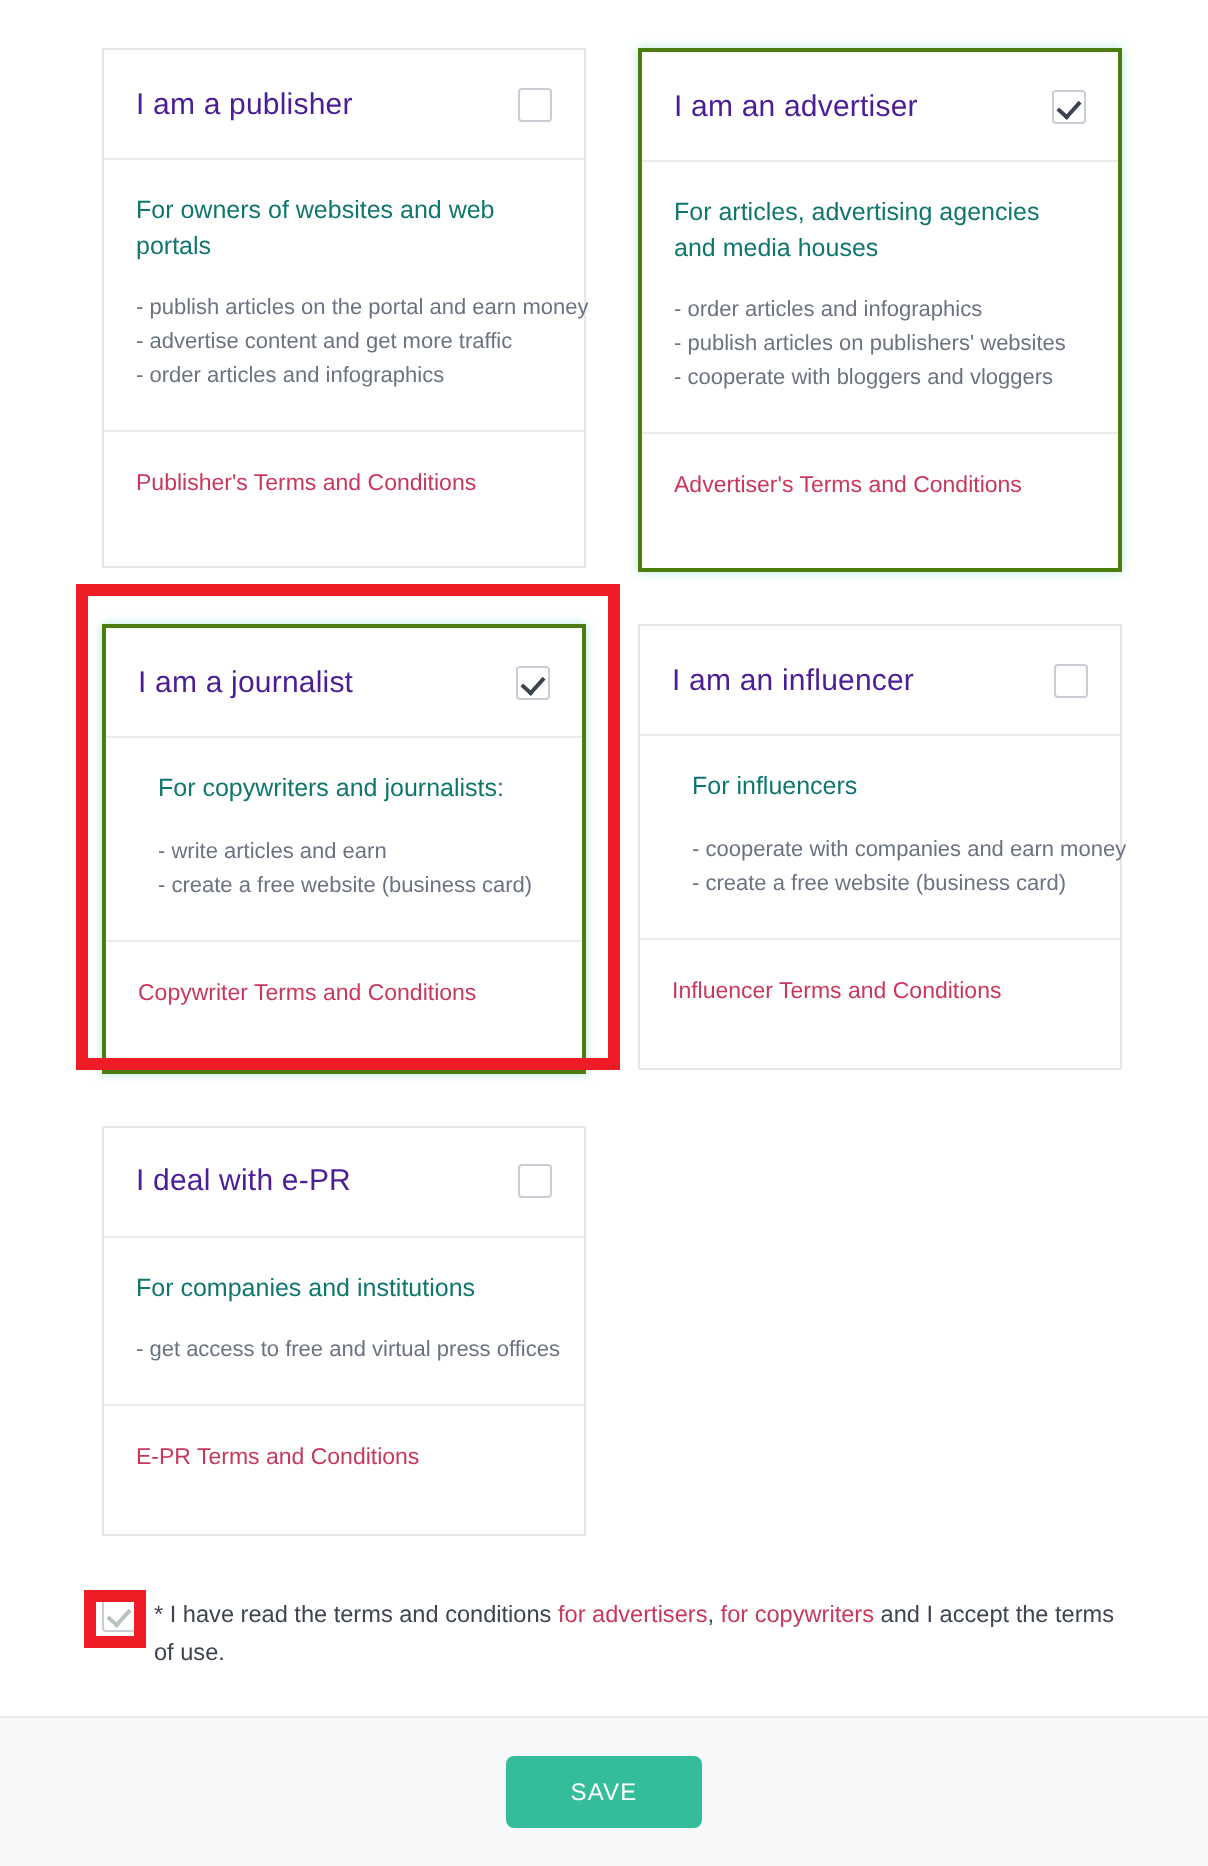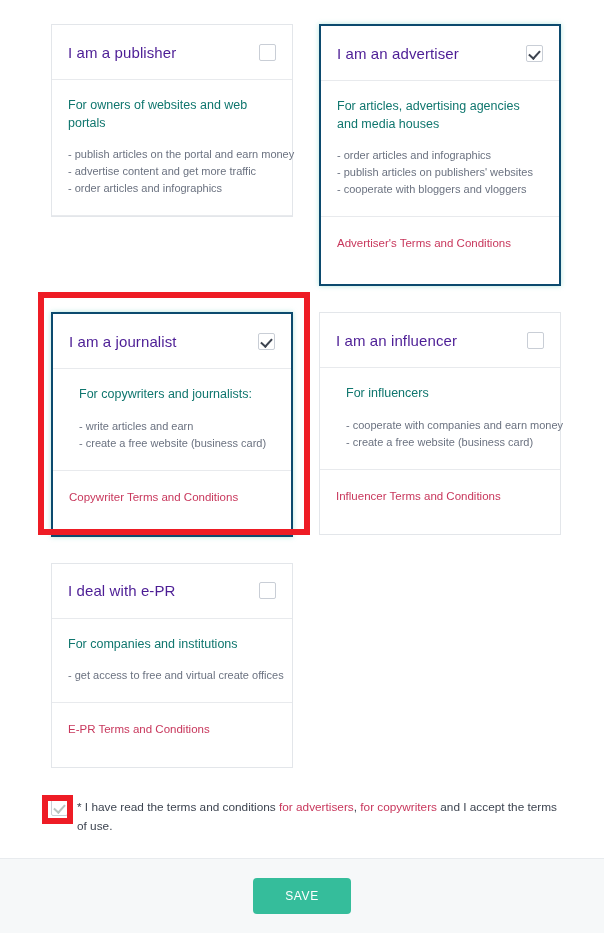--- a/index.html
+++ b/index.html
@@ -28,21 +28,21 @@
 
   .card {
     position: relative;
     background: #ffffff;
     border: 1px solid #e3e6ea;
     width: 242px;
     display: flex;
     flex-direction: column;
   }
   .card.selected {
-    border: 2px solid #0c4a6e;
+    border: 2px solid #4d7c0f;
     box-shadow: 0 0 5px rgba(44,187,160,0.35);
   }
 
   .card-head {
     display: flex;
     align-items: center;
     justify-content: space-between;
     padding: 0 16px;
     height: 55px;
     border-bottom: 1px solid #e8eaed;
@@ -179,20 +179,23 @@
             <span class="cbox"></span>
           </div>
           <div class="card-body">
             <p class="body-head">For owners of websites and web portals</p>
             <ul class="body-list">
               <li>- publish articles on the portal and earn money</li>
               <li>- advertise content and get more traffic</li>
               <li>- order articles and infographics</li>
             </ul>
           </div>
+          <div class="card-foot">
+            <a class="terms-link">Publisher's Terms and Conditions</a>
+          </div>
         </div>
       </div>
 
       <div class="col">
         <div class="card selected">
           <div class="card-head">
             <span class="card-title">I am an advertiser</span>
             <span class="cbox checked"></span>
           </div>
           <div class="card-body">
@@ -253,21 +256,21 @@
     <div class="row h3">
       <div class="col">
         <div class="card">
           <div class="card-head">
             <span class="card-title">I deal with e-PR</span>
             <span class="cbox"></span>
           </div>
           <div class="card-body">
             <p class="body-head">For companies and institutions</p>
             <ul class="body-list">
-              <li>- get access to free and virtual create offices</li>
+              <li>- get access to free and virtual press offices</li>
             </ul>
           </div>
           <div class="card-foot">
             <a class="terms-link">E-PR Terms and Conditions</a>
           </div>
         </div>
       </div>
       <div class="col"></div>
     </div>
 

